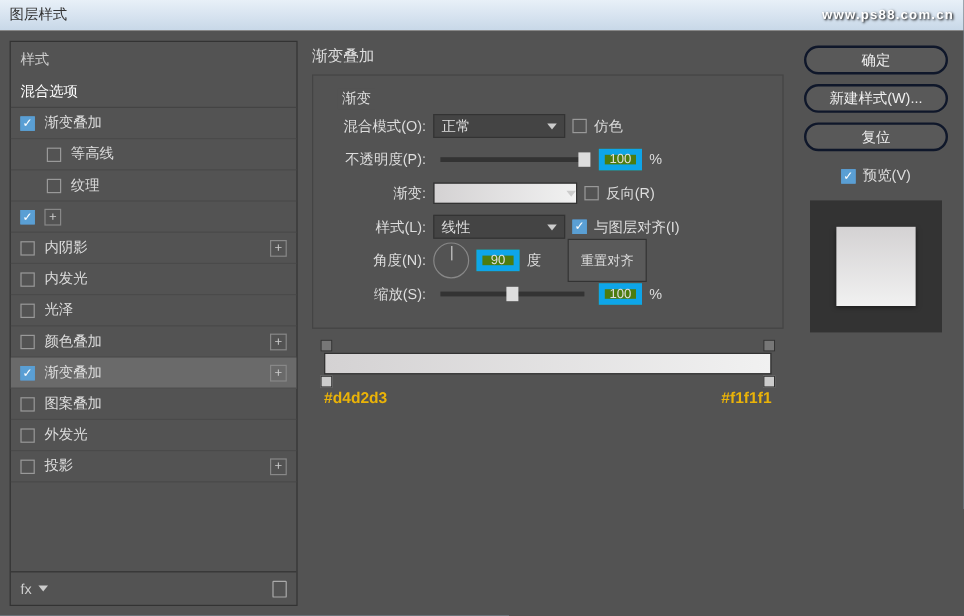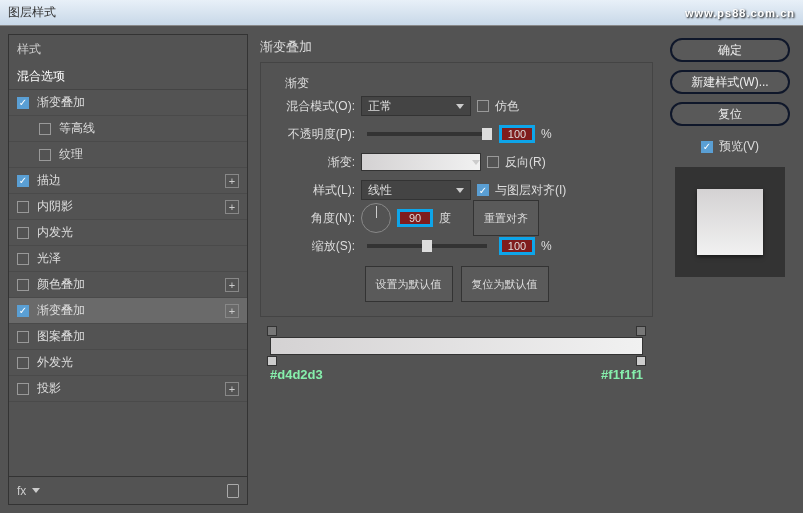--- a/index.html
+++ b/index.html
@@ -27,33 +27,33 @@
 .section-title { font-size: 13px; color: #ddd; margin-bottom: 6px; }
 .fieldset { border: 1px solid #444; padding: 10px 14px 14px; margin-bottom: 10px; }
 .fieldset-label { font-size: 12px; color: #ddd; margin-left: 6px; margin-top: -18px; background: #535353; display: inline-block; padding: 0 4px; }
 .row { display: flex; align-items: center; height: 28px; font-size: 12px; color: #ddd; gap: 6px; }
 .row-label { width: 80px; text-align: right; }
 .select { height: 20px; background: #444; border: 1px solid #333; color: #ddd; font-size: 12px; display: flex; align-items: center; justify-content: space-between; padding: 0 6px; gap: 28px; }
 .select.wide { width: 110px; }
 .chev { width: 0; height: 0; border-left: 4px solid transparent; border-right: 4px solid transparent; border-top: 5px solid #ccc; }
 .slider { flex: 1; height: 4px; background: #333; position: relative; margin: 0 6px; max-width: 120px; }
 .slider .thumb { position: absolute; top: -4px; width: 10px; height: 12px; background: #ddd; transform: translateX(-50%); }
-.num-input { width: 36px; height: 18px; background: #7f1d1d; border: 3px solid #0ea5e9; color: #ddd; text-align: center; font-size: 11px; display: inline-flex; align-items: center; justify-content: center; }
+.num-input { width: 36px; height: 18px; background: #4d7c0f; border: 5px solid #0ea5e9; color: #ddd; text-align: center; font-size: 11px; display: inline-flex; align-items: center; justify-content: center; }
 .grad-swatch { width: 120px; height: 18px; background: linear-gradient(to right, #d4d2d3, #f1f1f1); border: 1px solid #333; display: flex; justify-content: flex-end; align-items: center; }
 .small-cb { width: 12px; height: 12px; border: 1px solid #999; display: inline-flex; align-items: center; justify-content: center; font-size: 10px; }
 .small-cb.checked { background: #5a9fd4; border-color: #5a9fd4; color: #fff; }
 .angle-dial { width: 30px; height: 30px; border: 1px solid #888; border-radius: 50%; position: relative; }
 .angle-dial::after { content: ''; position: absolute; top: 2px; left: 50%; width: 1px; height: 12px; background: #ccc; }
 .btn-sm { height: 36px; padding: 0 10px; background: #5a5a5a; border: 1px solid #333; color: #ddd; font-size: 11px; display: inline-flex; align-items: center; }
 .btn-row { display: flex; gap: 8px; justify-content: center; margin-top: 6px; }
 .grad-editor { margin-top: 20px; padding: 0 10px; }
 .grad-bar { height: 18px; background: linear-gradient(to right, #d4d2d3, #f1f1f1); border: 1px solid #333; position: relative; margin: 12px 0; }
 .stop-top { position: absolute; top: -12px; width: 10px; height: 10px; background: #777; border: 1px solid #333; }
 .stop-bot { position: absolute; bottom: -12px; width: 10px; height: 10px; background: #ccc; border: 1px solid #333; }
-.color-labels { display: flex; justify-content: space-between; font-size: 13px; color: #86efac; font-weight: bold; margin-top: 8px; }
+.color-labels { display: flex; justify-content: space-between; font-size: 13px; color: #eab308; font-weight: bold; margin-top: 8px; }
 .right-panel { width: 130px; display: flex; flex-direction: column; gap: 8px; align-items: center; padding-top: 4px; }
 .pill-btn { width: 120px; height: 24px; border: 2px solid #0f172a; border-radius: 12px; background: #595959; color: #eee; font-size: 12px; display: flex; align-items: center; justify-content: center; }
 .preview-row { display: flex; align-items: center; gap: 6px; font-size: 12px; color: #ddd; margin-top: 4px; }
 .preview-box { width: 110px; height: 110px; background: #333; display: flex; align-items: center; justify-content: center; margin-top: 4px; }
 .preview-inner { width: 66px; height: 66px; background: linear-gradient(#d4d2d3, #f1f1f1); box-shadow: 0 2px 4px rgba(0,0,0,0.5); }
 </style>
 </head>
 <body>
 
 <div class="window">
@@ -73,21 +73,20 @@
           <div class="style-item indent">
             <span class="cb"></span>
             <span class="label">等高线</span>
           </div>
           <div class="style-item indent">
             <span class="cb"></span>
             <span class="label">纹理</span>
           </div>
           <div class="style-item">
             <span class="cb checked">✓</span>
-            <span class="label">描边</span>
             <span class="plus">+</span>
           </div>
           <div class="style-item">
             <span class="cb"></span>
             <span class="label">内阴影</span>
             <span class="plus">+</span>
           </div>
           <div class="style-item">
             <span class="cb"></span>
             <span class="label">内发光</span>
@@ -183,24 +182,20 @@
 
         <div class="row">
           <span class="row-label">缩放(S):</span>
           <div class="slider">
               <div class="thumb" style="left:50%"></div>
             </div>
           <span class="num-input">100</span>
           <span>%</span>
         </div>
 
-        <div class="btn-row">
-          <span class="btn-sm">设置为默认值</span>
-          <span class="btn-sm">复位为默认值</span>
-        </div>
       </div>
 
       <div class="grad-editor">
         <div class="grad-bar">
           <div class="stop-top" style="left:-4px"></div>
           <div class="stop-top" style="right:-4px"></div>
           <div class="stop-bot" style="left:-4px"></div>
           <div class="stop-bot" style="right:-4px"></div>
         </div>
         <div class="color-labels">

